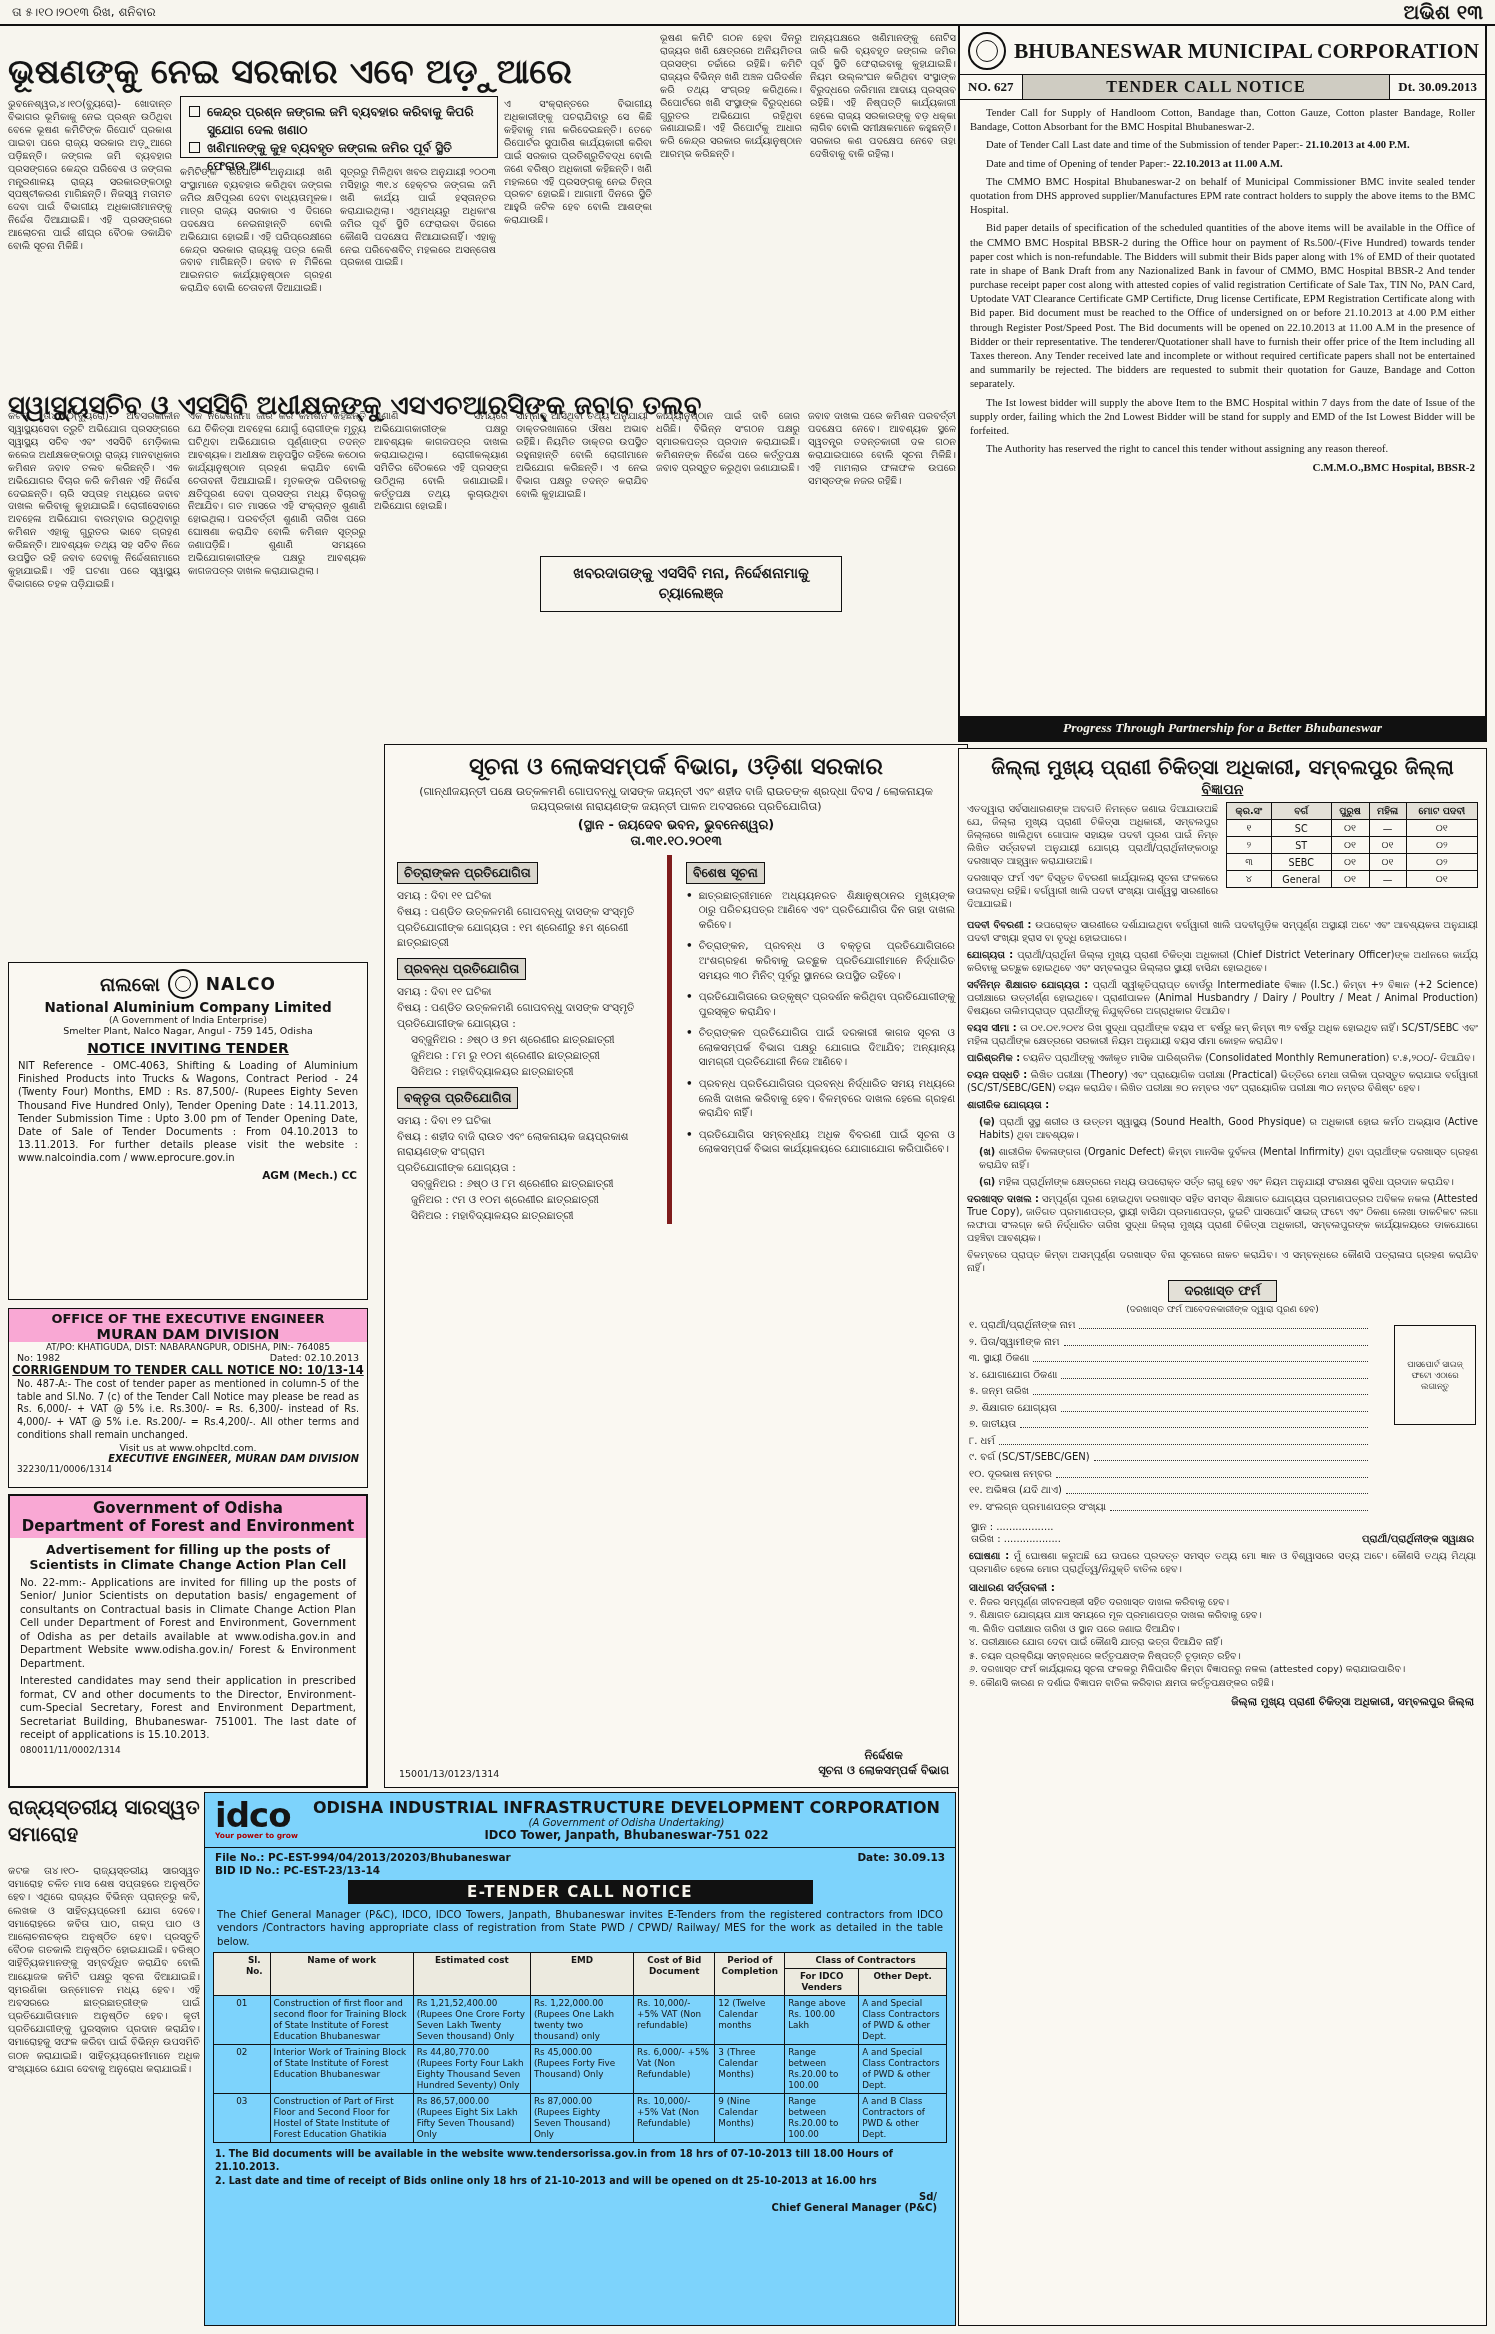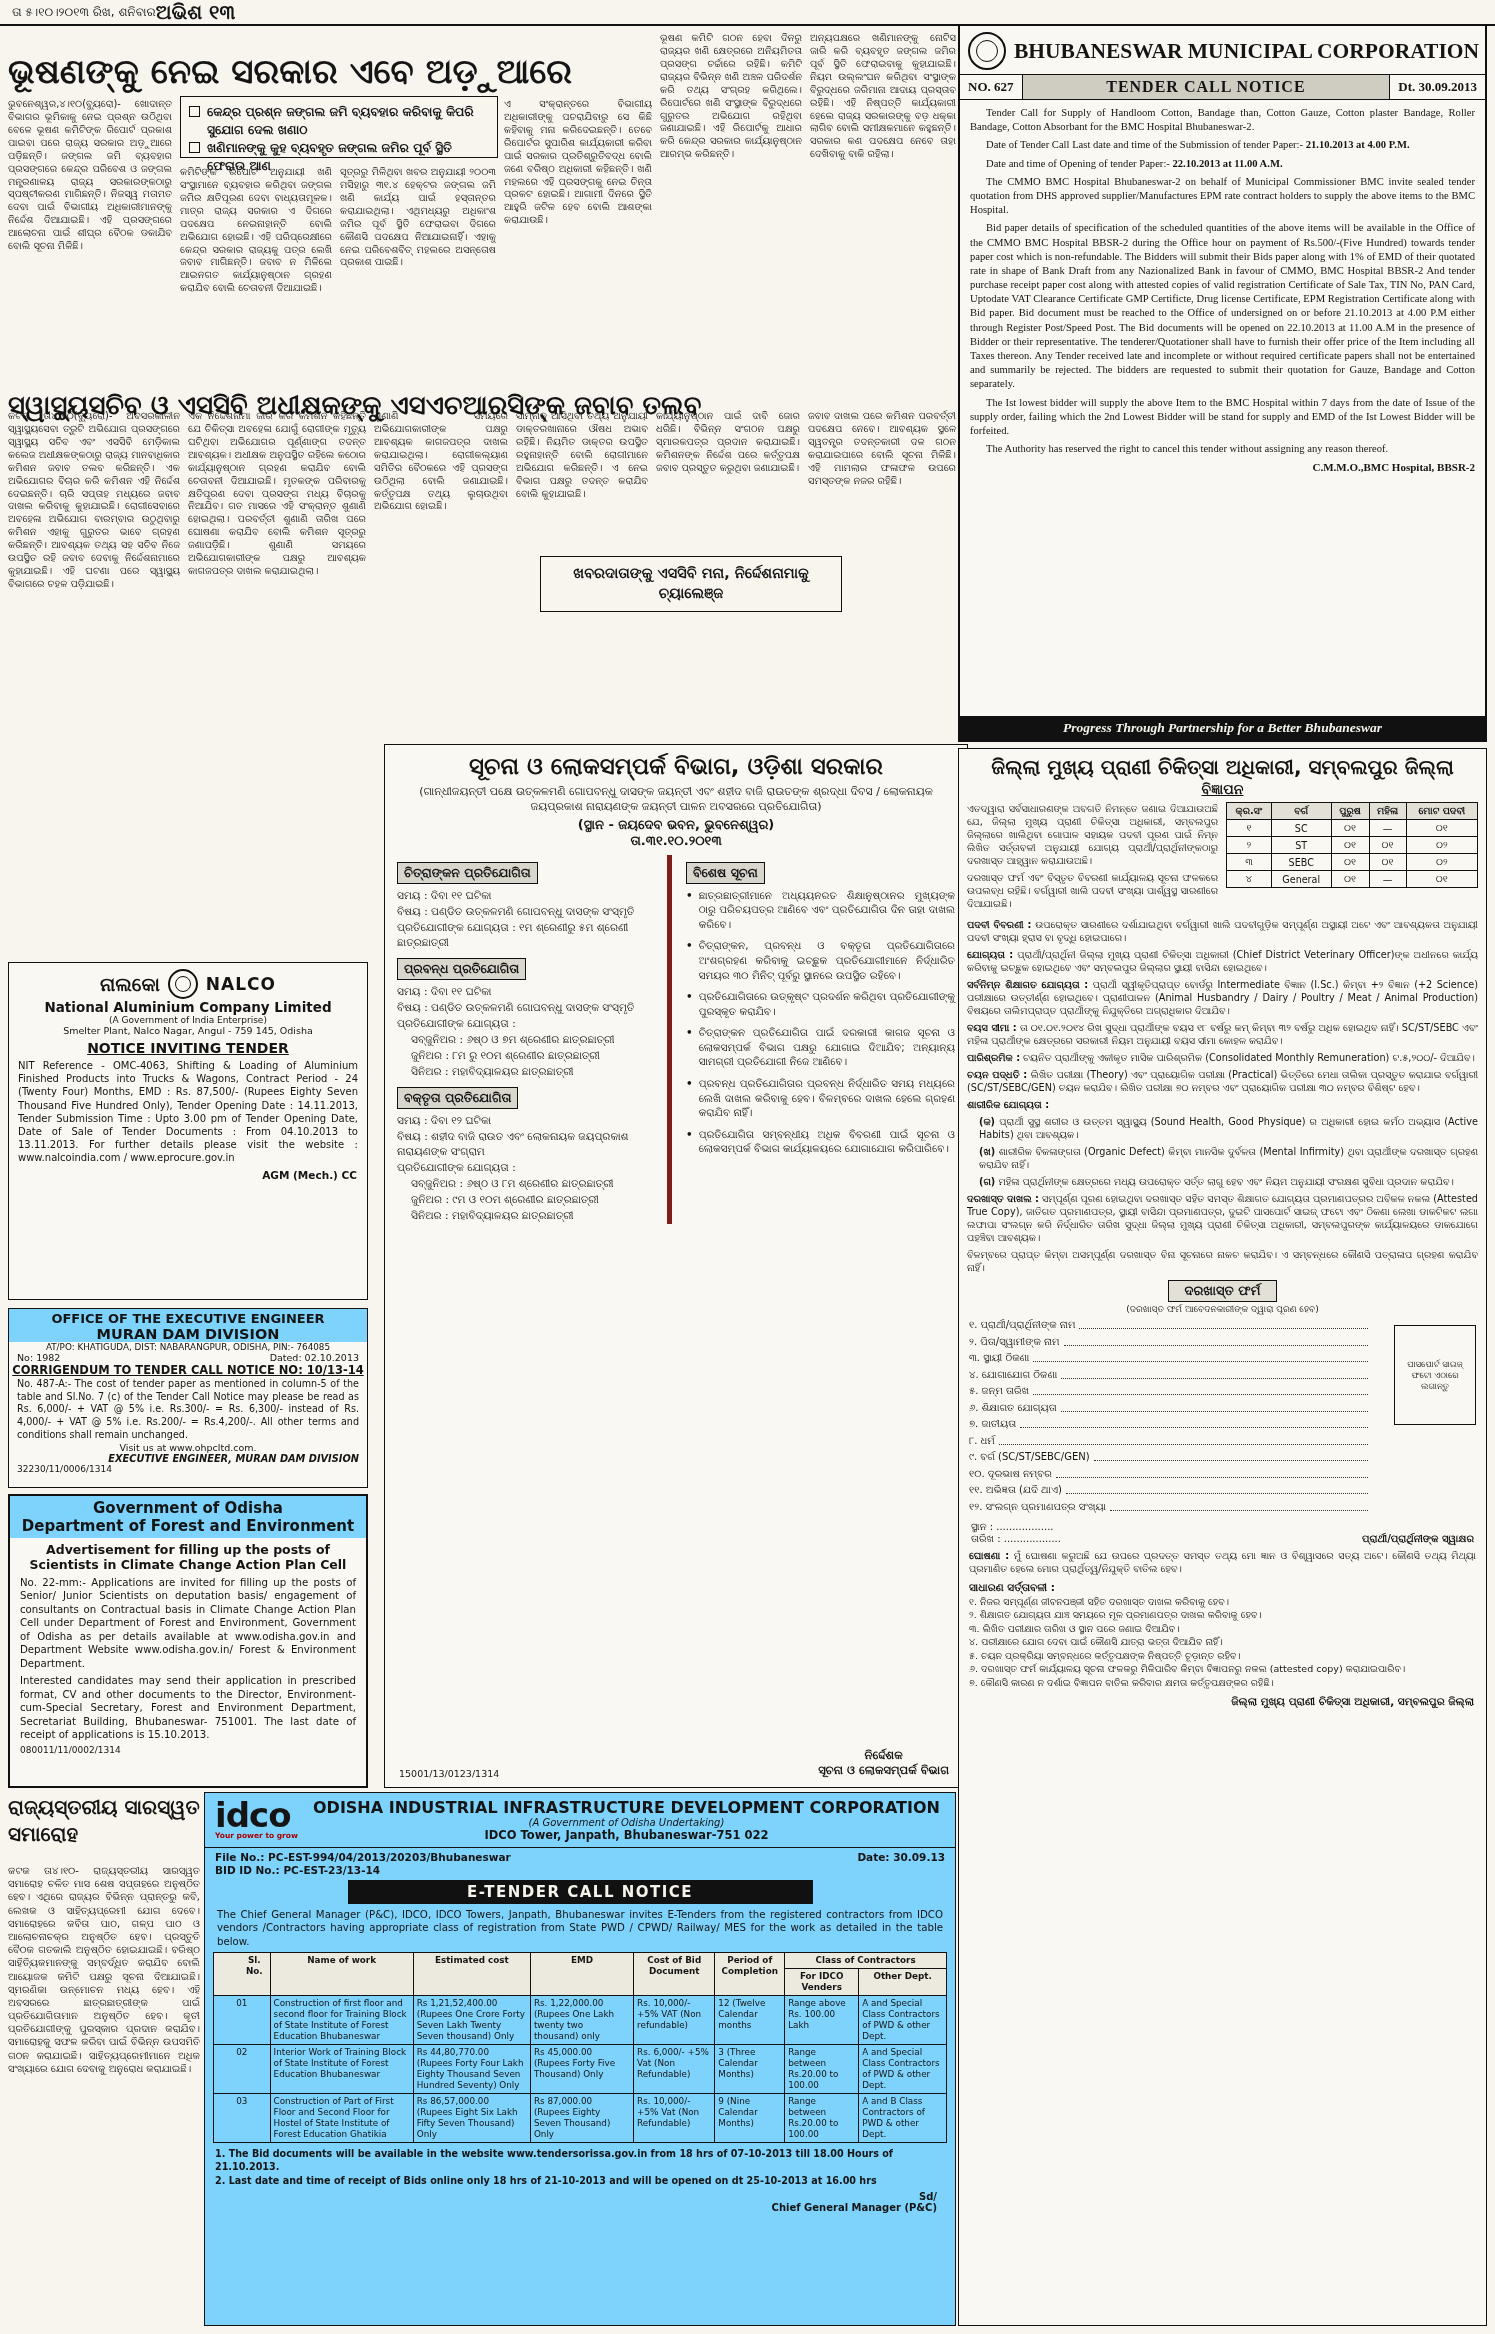--- a/index.html
+++ b/index.html
@@ -5,34 +5,34 @@
   html,body{margin:0;padding:0;background:#777;}
   .page{position:relative;width:1495px;height:2334px;background:#f7f5ee;color:#151515;
         font-family:"DejaVu Sans",sans-serif;overflow:hidden;margin:0 auto;}
   .abs{position:absolute;box-sizing:border-box;}
   .coltxt{font-size:9.8px;line-height:1.32;text-align:justify;overflow:hidden;}
   .b{font-weight:bold;}
   .ctr{text-align:center;}
   .rt{text-align:right;}
   
   .topbar{position:absolute;left:0;top:0;width:100%;height:26px;border-bottom:2px solid #111;
-          display:flex;justify-content:flex-start;align-items:center;padding:0 12px;box-sizing:border-box;}
+          display:flex;justify-content:space-between;align-items:center;padding:0 12px;box-sizing:border-box;}
   .dateline{font-size:12px;}
   .pageno{font-size:20px;font-weight:bold;}
   
   .h1a{font-size:34px;font-weight:bold;line-height:1.2;white-space:nowrap;overflow:hidden;}
   .h2a{font-size:26px;font-weight:bold;line-height:1.2;white-space:nowrap;overflow:hidden;}
   .bulletbox{border:1.4px solid #111;padding:6px 8px;background:#f7f5ee;}
   .bl{display:flex;gap:7px;font-size:12.4px;font-weight:bold;line-height:1.45;align-items:flex-start;}
   .sq{display:inline-block;width:9px;height:9px;border:1.6px solid #111;margin-top:3px;flex:0 0 auto;}
   .subheadbox{border:1.2px solid #111;background:#f7f5ee;display:flex;align-items:center;justify-content:center;
               font-size:14.5px;font-weight:bold;text-align:center;line-height:1.35;padding:3px 6px;}
   
   .box{border:1.6px solid #111;background:#faf8f2;box-sizing:border-box;overflow:hidden;}
-  .grayband{background:#7dd3fc;font-weight:bold;text-align:center;}
+  .grayband{background:#f9a8d4;font-weight:bold;text-align:center;}
   .smalltxt{font-size:9.6px;line-height:1.32;text-align:justify;}
   
   .nalco-logo-row{display:flex;align-items:center;justify-content:center;gap:8px;padding-top:6px;}
   .nalco-native{font-size:19px;font-weight:bold;}
   .nalco-circ{width:26px;height:26px;border:2.2px solid #111;border-radius:50%;position:relative;}
   .nalco-circ:after{content:"";position:absolute;left:5px;top:5px;right:5px;bottom:5px;border:1.6px solid #111;border-radius:50%;}
   .nalco-latin{font-size:17px;font-weight:bold;letter-spacing:1px;}
   
   .bmc-head{display:flex;align-items:center;gap:8px;padding:6px 8px 4px;border-bottom:1.6px solid #111;}
   .bmc-emblem{width:34px;height:34px;border:2px solid #111;border-radius:50%;position:relative;flex:0 0 auto;}

